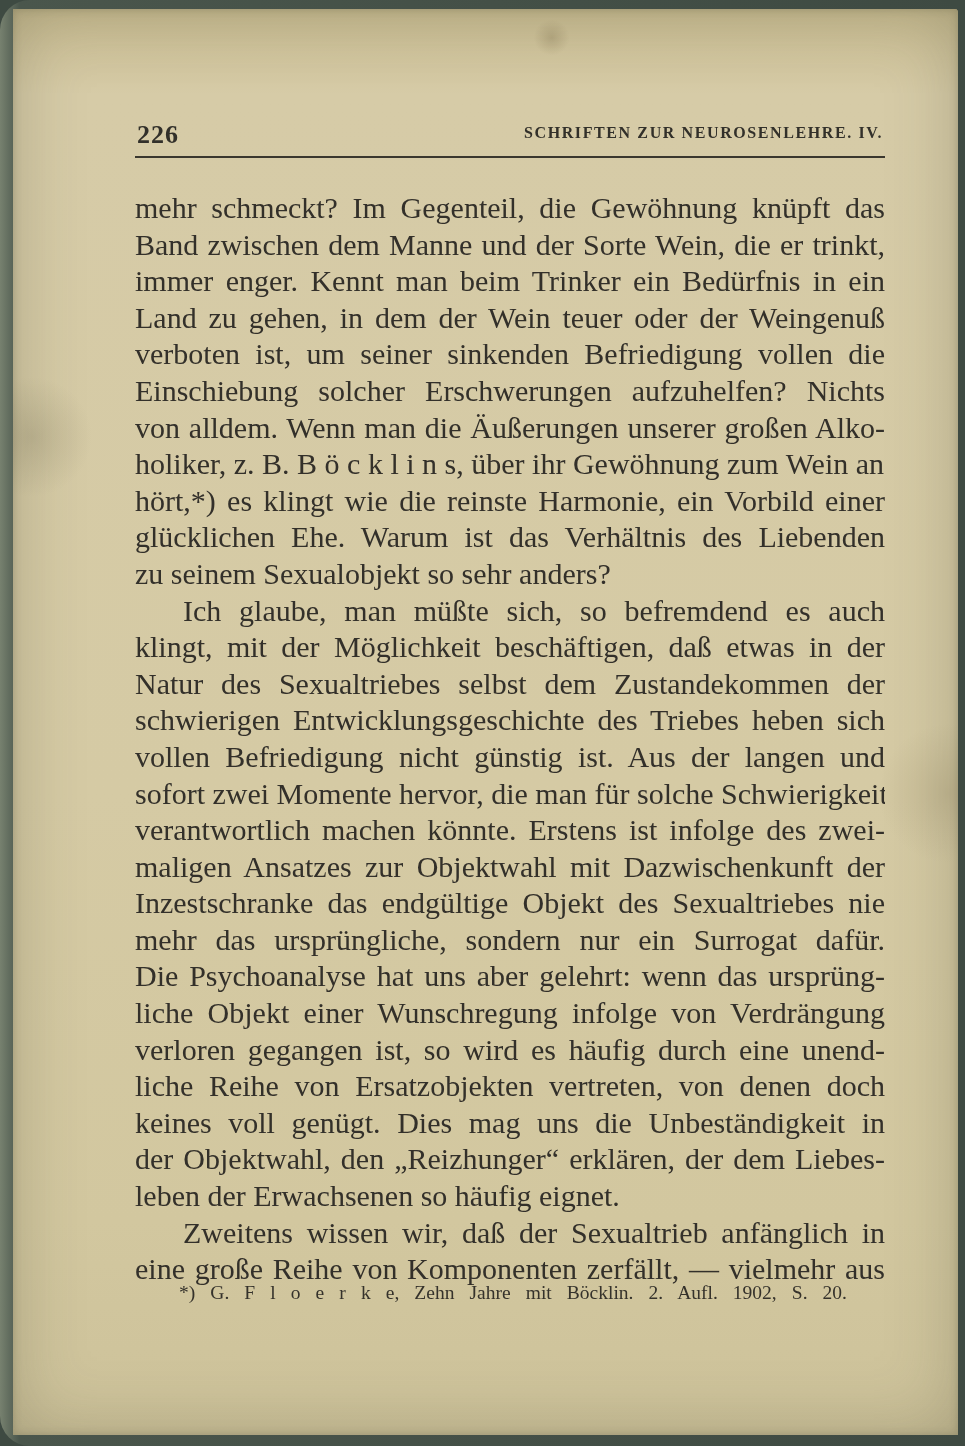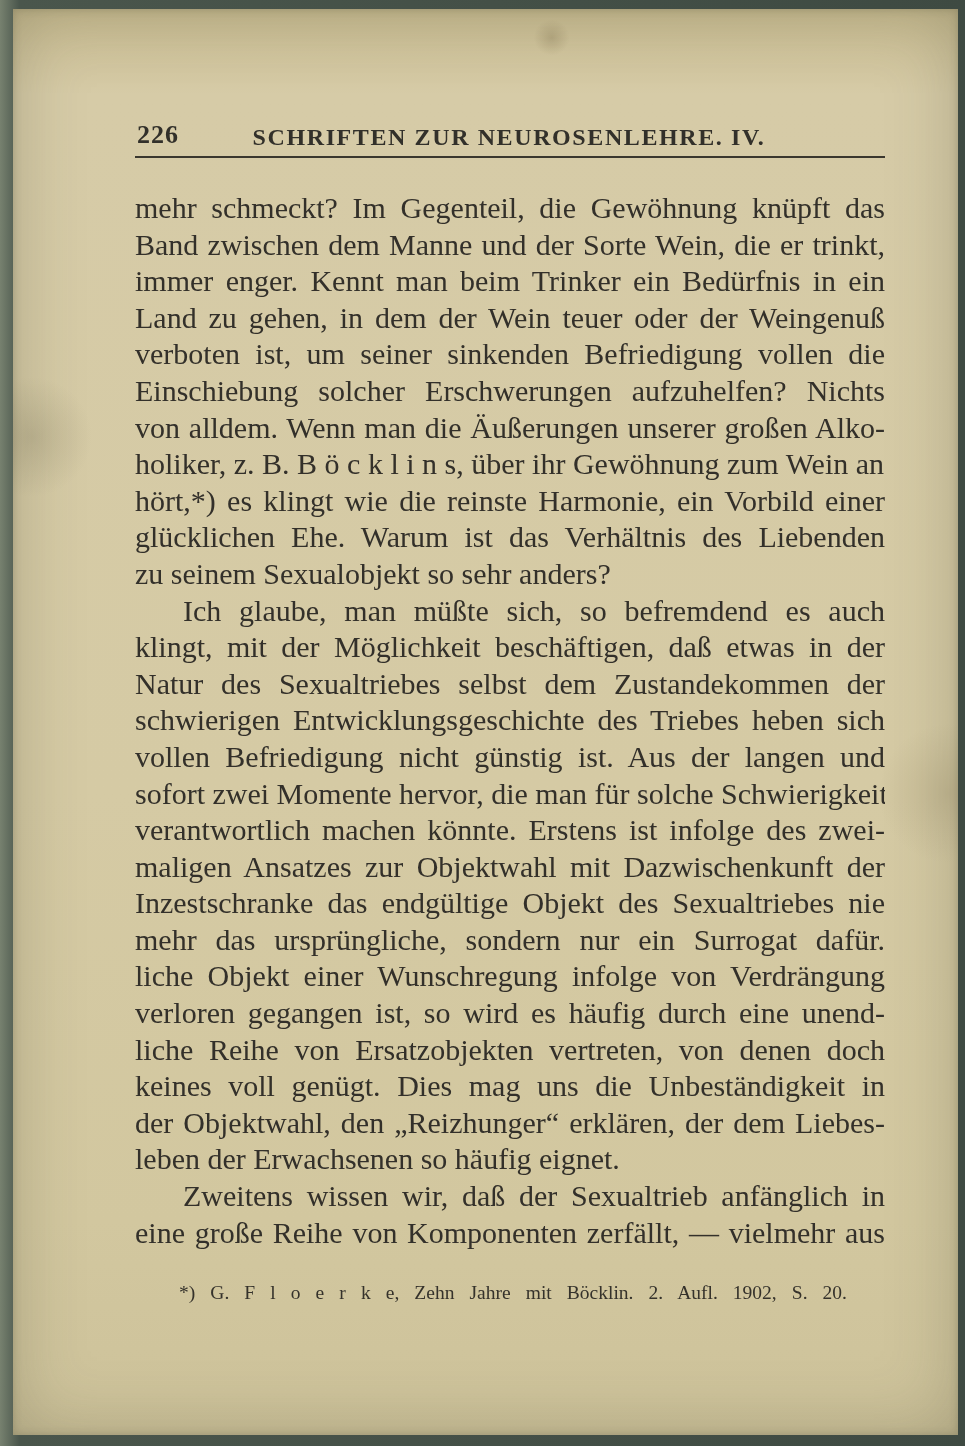--- a/index.html
+++ b/index.html
@@ -7,20 +7,21 @@
     background: #3e4a42;
     font-family: "Liberation Serif", "DejaVu Serif", serif;
   }
   .scan {
     position: relative;
     width: 965px;
     height: 1446px;
     margin: 0 auto;
     background: linear-gradient(90deg, #77816f 0%, #4a564c 2%, #3e4a42 100%);
     overflow: hidden;
+    border-radius: 30px;
   }
   .paper {
     position: absolute;
     left: 13px; top: 9px; right: 7px; bottom: 11px;
     background:
       radial-gradient(circle at 57% 2%, rgba(110,95,60,0.25) 0px, rgba(110,95,60,0) 18px),
       radial-gradient(circle at 2% 30%, rgba(100,95,70,0.20) 0px, rgba(100,95,70,0) 60px),
       radial-gradient(circle at 99% 55%, rgba(120,105,70,0.18) 0px, rgba(120,105,70,0) 70px),
       linear-gradient(180deg, #cabd92 0%, #d6cba7 6%, #d5caa4 55%, #d2c79f 85%, #cdc29a 100%);
     box-shadow: inset 0 0 70px rgba(70,70,45,0.28), inset 0 0 8px rgba(60,60,40,0.25);
@@ -34,22 +35,22 @@
   .page-number {
     position: absolute;
     left: 2px; top: 0;
     font-size: 26px;
     font-weight: 700;
     letter-spacing: 1px;
   }
   .running-title {
     position: absolute;
     left: 0; right: 0; top: 4px;
-    text-align: center;
-    font-size: 24px;
+    text-align: right;
+    font-size: 16px;
     font-weight: 700;
     letter-spacing: 1.6px;
   }
   .head-rule {
     position: absolute;
     top: 156px; left: 135px; width: 750px;
     height: 2px;
     background: #3a372e;
   }
   .text-block {
@@ -115,20 +116,21 @@
       <div class="line indent">Ich glaube, man müßte sich, so befremdend es auch</div>
       <div class="line">klingt, mit der Möglichkeit beschäftigen, daß etwas in der</div>
       <div class="line">Natur des Sexualtriebes selbst dem Zustandekommen der</div>
       <div class="line">schwierigen Entwicklungsgeschichte des Triebes heben sich</div>
       <div class="line">vollen Befriedigung nicht günstig ist. Aus der langen und</div>
       <div class="line">sofort zwei Momente hervor, die man für solche Schwierigkeit</div>
       <div class="line">verantwortlich machen könnte. Erstens ist infolge des zwei-</div>
       <div class="line">maligen Ansatzes zur Objektwahl mit Dazwischenkunft der</div>
       <div class="line">Inzestschranke das endgültige Objekt des Sexualtriebes nie</div>
       <div class="line">mehr das ursprüngliche, sondern nur ein Surrogat dafür.</div>
+      <div class="line">Die Psychoanalyse hat uns aber gelehrt: wenn das ursprüng-</div>
       <div class="line">liche Objekt einer Wunschregung infolge von Verdrängung</div>
       <div class="line">verloren gegangen ist, so wird es häufig durch eine unend-</div>
       <div class="line">liche Reihe von Ersatzobjekten vertreten, von denen doch</div>
       <div class="line">keines voll genügt. Dies mag uns die Unbeständigkeit in</div>
       <div class="line">der Objektwahl, den „Reizhunger“ erklären, der dem Liebes-</div>
       <div class="line end">leben der Erwachsenen so häufig eignet.</div>
       <div class="line indent">Zweitens wissen wir, daß der Sexualtrieb anfänglich in</div>
       <div class="line">eine große Reihe von Komponenten zerfällt, — vielmehr aus</div>
     </div>
 

